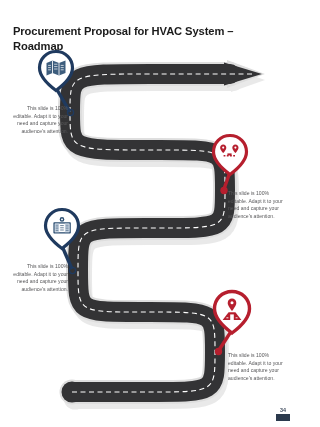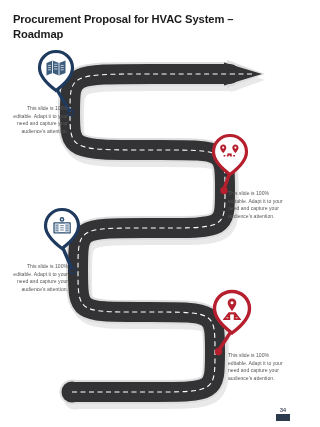--- a/index.html
+++ b/index.html
@@ -13,21 +13,21 @@
   #slide{
     position:absolute;left:0;top:0;
     width:296px;height:427px;
     background:#ffffff;
     overflow:hidden;
   }
 
   
   #title{
     position:absolute;
-    left:13px;top:12px;
+    left:13px;top:24px;
     width:268px;
     font-size:11.2px;
     font-weight:bold;
     line-height:1.32;
     color:#1b1b1b;
     letter-spacing:-0.1px;
   }
 
   
   #road-svg{

